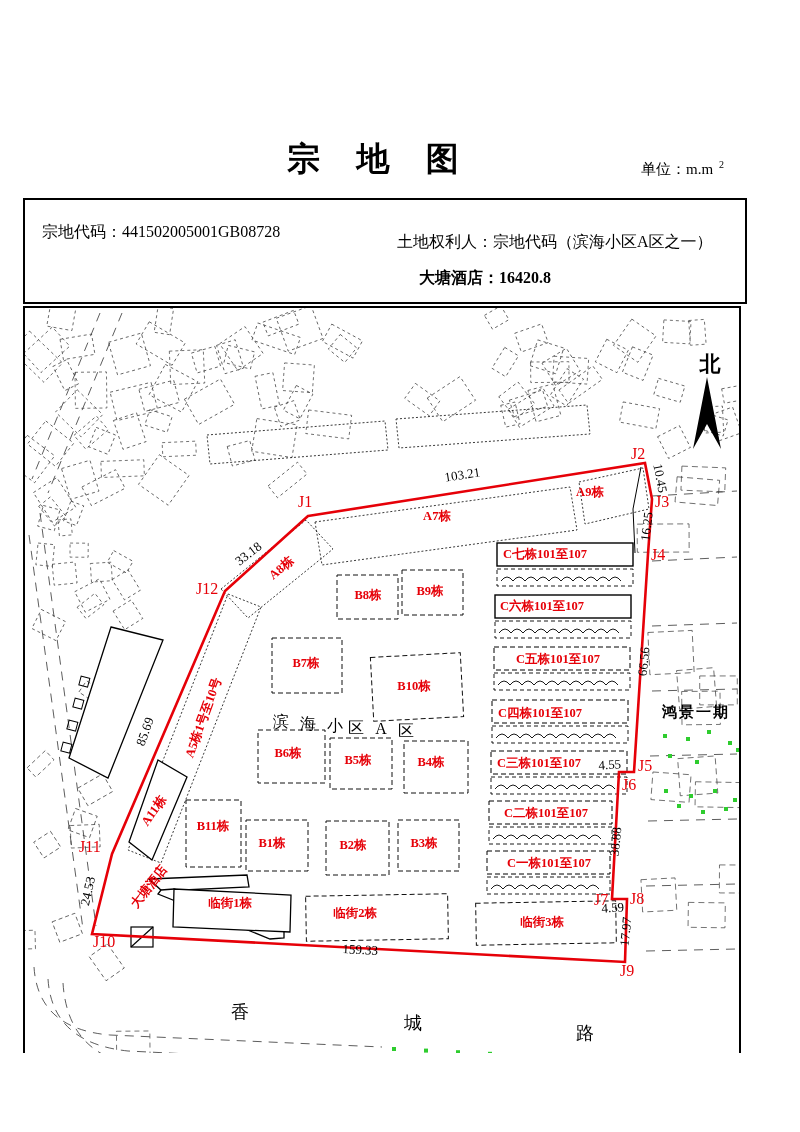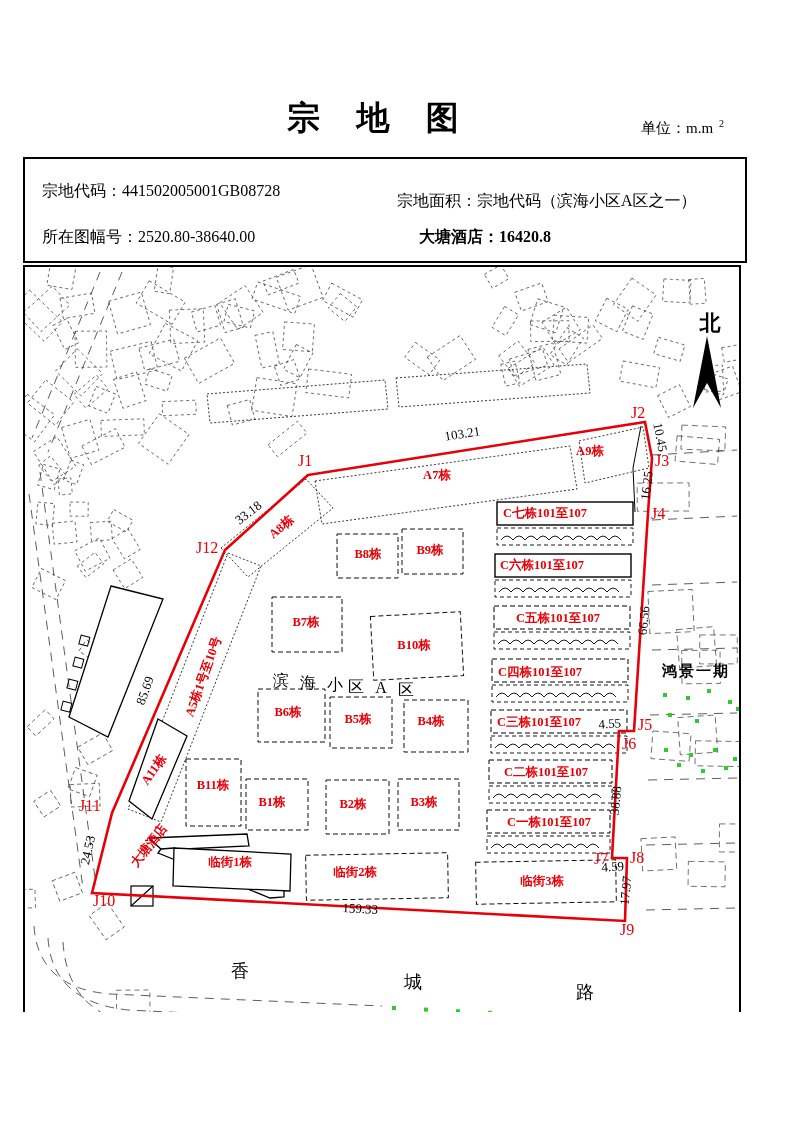--- a/index.html
+++ b/index.html
@@ -1,17 +1,17 @@
 <!DOCTYPE html>
 <html><head>
 <meta charset="utf-8">
 <style>
   html,body{margin:0;padding:0;background:#fff;}
   .page{position:relative;width:800px;height:1012px;background:#fff;overflow:hidden;
-        font-family:"Liberation Serif","DejaVu Serif",serif;color:#000;}
+        font-family:"Liberation Serif","DejaVu Serif",serif;color:#000;margin-top:41px;}
   .title{position:absolute;left:0;top:96px;width:760px;text-align:center;
          font-size:33px;font-weight:bold;letter-spacing:14px;}
   .unit{position:absolute;left:641px;top:118px;font-size:15px;}
   .unit sup{font-size:10px;margin-left:6px;}
   .info-box{position:absolute;left:23px;top:157px;width:720px;height:102px;border:2px solid #000;background:#fff;text-decoration:underline;}
   .info-item{position:absolute;font-size:16px;white-space:nowrap;}
   .i-code{left:17px;top:22px;}
   .i-holder{left:372px;top:32px;}
   .i-sheet{left:17px;top:68px;}
   .i-area{left:394px;top:68px;font-weight:bold;}
@@ -21,22 +21,21 @@
 </style>
 </head>
 <body>
 
 <div class="page">
   <div class="title">宗 地 图</div>
   <div class="unit"><span>单位：m.m</span><sup>2</sup></div>
 
   <div class="info-box">
     <div class="info-item i-code"><span>宗地代码：</span><span>441502005001GB08728</span></div>
-    <div class="info-item i-holder"><span>宗地面积：</span><span>宗地代码（滨海小区A区之一）</span></div>
-    <div class="info-item i-sheet"><span>所在图幅号：</span><span>2520.80-38640.00</span></div>
+    <div class="info-item i-holder"><span>土地权利人：</span><span>宗地代码（滨海小区A区之一）</span></div>
     <div class="info-item i-area"><span>大塘酒店：</span><span>16420.8</span></div>
   </div>
 
   <div class="map-frame">
     <svg id="map" width="714" height="806" viewBox="25 267 714 806">
         <rect x="188.89388038404286" y="346.2605094173923" width="41.278905391693115" height="29.002042528241873" fill="none" stroke="#3a3a3a" stroke-width="0.7" stroke-dasharray="3 3" transform="rotate(-29.3 209.5 360.8)"></rect>
         <rect x="170.03503327677026" y="309.4058268163353" width="33.99182892590761" height="33.3866321220994" fill="none" stroke="#3a3a3a" stroke-width="0.7" stroke-dasharray="3 3" transform="rotate(-2.5 187.0 326.1)"></rect>
         <rect x="84.54516669688746" y="436.2092320811935" width="37.863602079451084" height="20.876833900809288" fill="none" stroke="#3a3a3a" stroke-width="0.7" stroke-dasharray="3 3" transform="rotate(-27.2 103.5 446.6)"></rect>
         <rect x="162.450370923616" y="400.90613848585633" width="33.539868749678135" height="14.086082123965024" fill="none" stroke="#3a3a3a" stroke-width="0.7" stroke-dasharray="3 3" transform="rotate(-2.6 179.2 407.9)"></rect>
         <rect x="264.39871877618134" y="274.7862096238881" width="32.95436769723892" height="14.706450206041335" fill="none" stroke="#3a3a3a" stroke-width="0.7" stroke-dasharray="3 3" transform="rotate(-21.0 280.9 282.1)"></rect>

